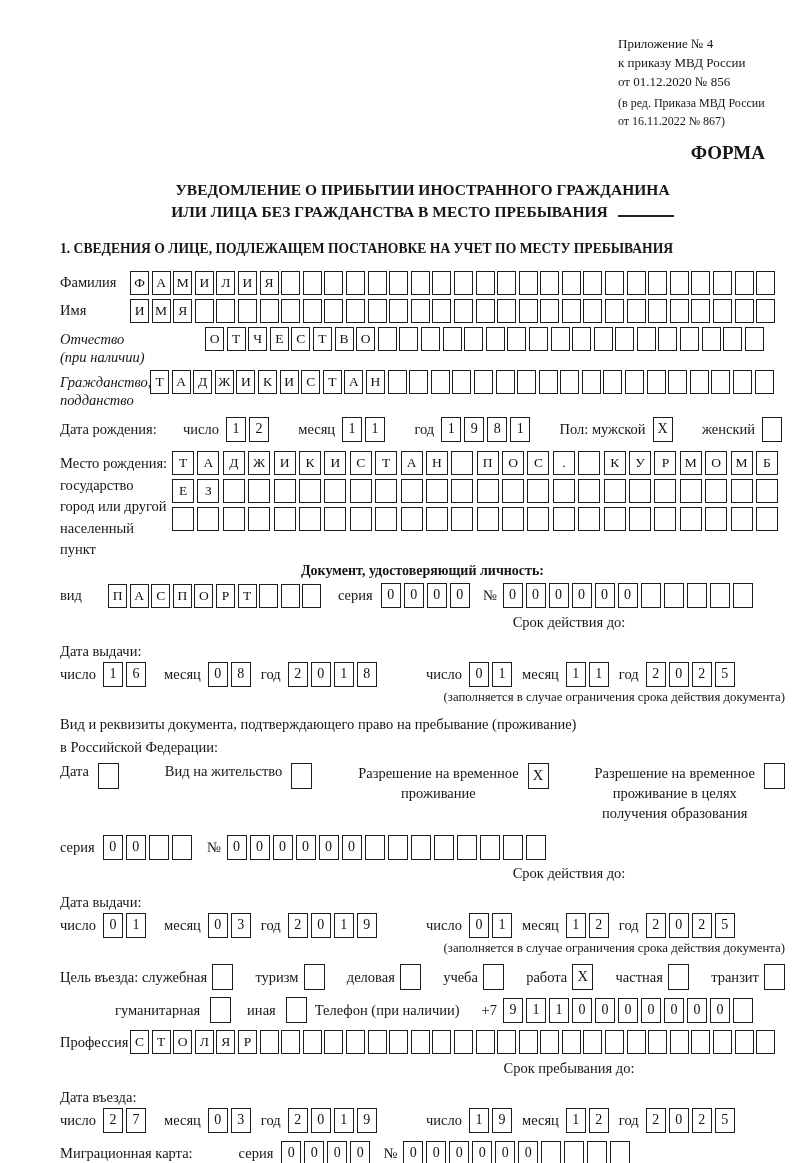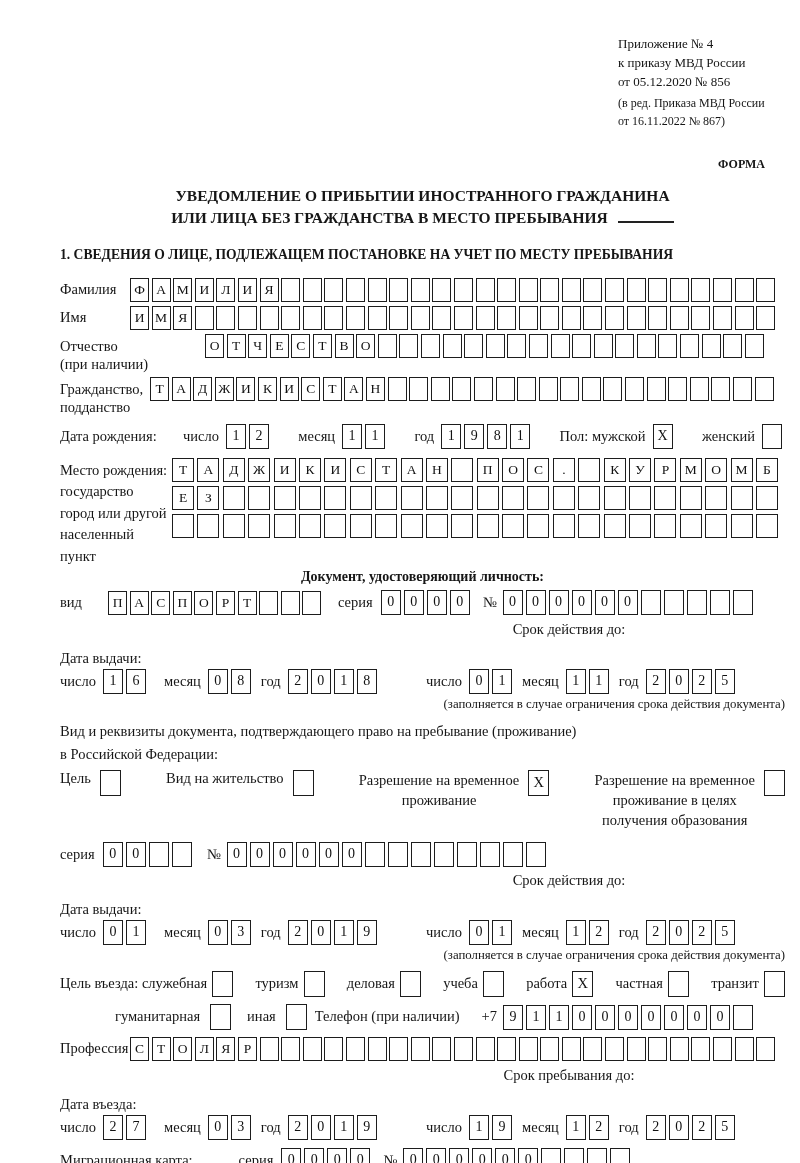--- a/index.html
+++ b/index.html
@@ -6,28 +6,28 @@
   html,body { margin:0; padding:0; background:#ffffff; }
   .page {
     width:800px; height:1163px; margin:0 auto; background:#ffffff;
     padding:34px 15px 6px 60px; overflow:hidden; position:relative;
     font-family:"Liberation Serif","DejaVu Serif",serif;
     color:#161616; font-size:14.5px; line-height:1.2;
   }
   
   .ref { margin-left:558px; font-size:13px; line-height:19px; }
   .ref-note { margin-top:3px; font-size:12px; line-height:18px; }
-  .forma { font-weight:bold; text-align:right; padding-right:20px; margin-top:27px; font-size:12px; }
+  .forma { font-weight:bold; text-align:right; padding-right:20px; margin-top:12px; font-size:19px; }
   .title { margin-top:14px; text-align:center; font-weight:bold; font-size:15.5px; line-height:22px; }
   .blank { display:inline-block; width:56px; height:14px; border-bottom:2px solid #222; margin-left:10px; }
   .sec1 { margin-top:18px; margin-bottom:14px; font-weight:bold; font-size:13.6px; }
 
   .row { display:flex; align-items:flex-start; margin-bottom:4px; }
   .lab { flex:none; padding-top:3px; }
-  .lab2 { flex:none; line-height:18px; padding-top:3px; }
+  .lab2 { flex:none; line-height:18px; padding-top:3px;font-style:italic; }
   .cells { display:flex; flex-wrap:nowrap; flex:none; }
 
   .cell, .cell-d, .cell-b, .cell-r, .cbx {
     flex:none; border:1.6px solid #1d1d1d; text-align:center;
     font-size:13.5px; color:#111; background:#fff;
   }
   .cell   { width:19px; height:24px; margin-right:2.6px; line-height:21px; }
   .cell-d { width:20px; height:25px; margin-right:3px;   line-height:22px; font-size:14px; }
   .cell-b { width:22px; height:24px; margin-right:3.4px; line-height:21px; }
   .cell-r { width:23px; height:26px; margin-right:3.5px; line-height:23px; }
@@ -68,21 +68,21 @@
   .sp { flex:none; }
 </style>
 </head>
 <body>
 
 <div class="page">
 
   <div class="ref">
     <div>Приложение № 4</div>
     <div>к приказу МВД России</div>
-    <div>от 05.12.2020 № 856</div>
+    <div>от 01.12.2020 № 856</div>
     <div class="ref-note">
       <div>(в ред. Приказа МВД России</div>
       <div>от 16.11.2022 № 867)</div>
     </div>
   </div>
 
   <div class="forma">ФОРМА</div>
 
   <div class="title">
     <div>УВЕДОМЛЕНИЕ О ПРИБЫТИИ ИНОСТРАННОГО ГРАЖДАНИНА</div>
@@ -445,21 +445,21 @@
         </span>
     </div>
   </div>
   <div class="note-r">(заполняется в случае ограничения срока действия документа)</div>
 
   <div class="para">Вид и реквизиты документа, подтверждающего право на пребывание (проживание)</div>
   <div class="para" style="margin-bottom:4px">в Российской Федерации:</div>
 
   <div class="permit-row">
     <div class="pitem">
-      <span>Цель</span>
+      <span>Дата</span>
       <span class="cells">
           <span class="cbx"></span>
         </span>
     </div>
     <div class="pitem">
       <span>Вид на жительство</span>
       <span class="cells">
           <span class="cbx"></span>
         </span>
     </div>

